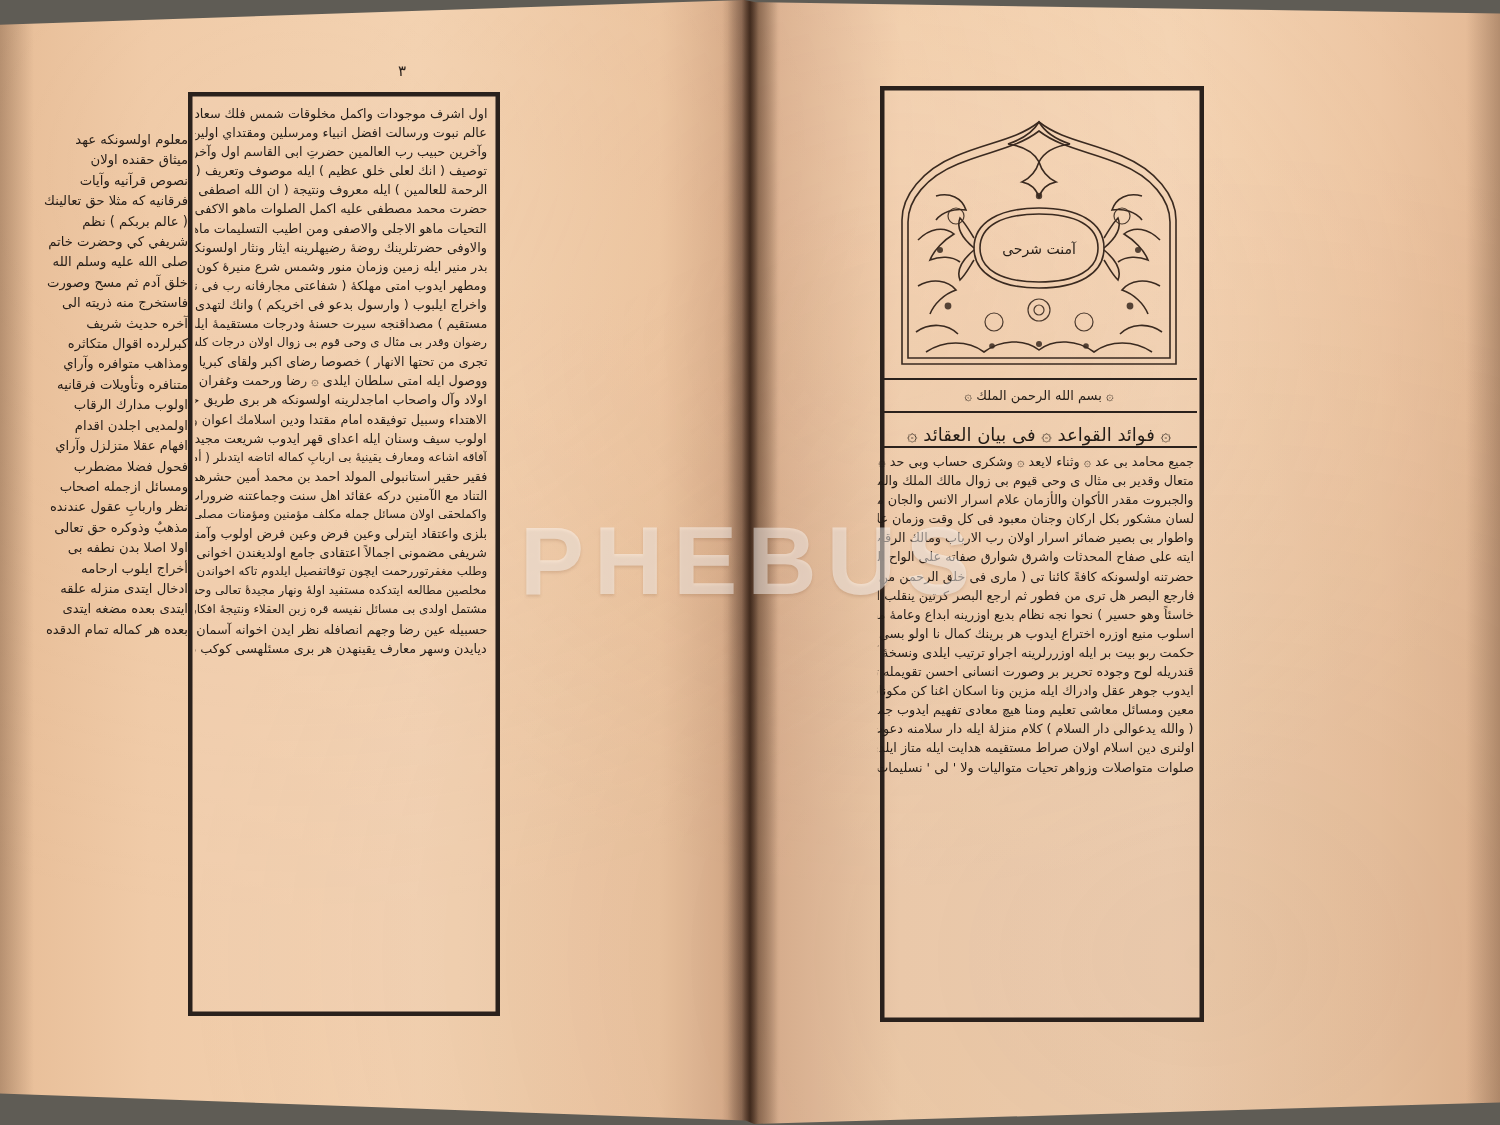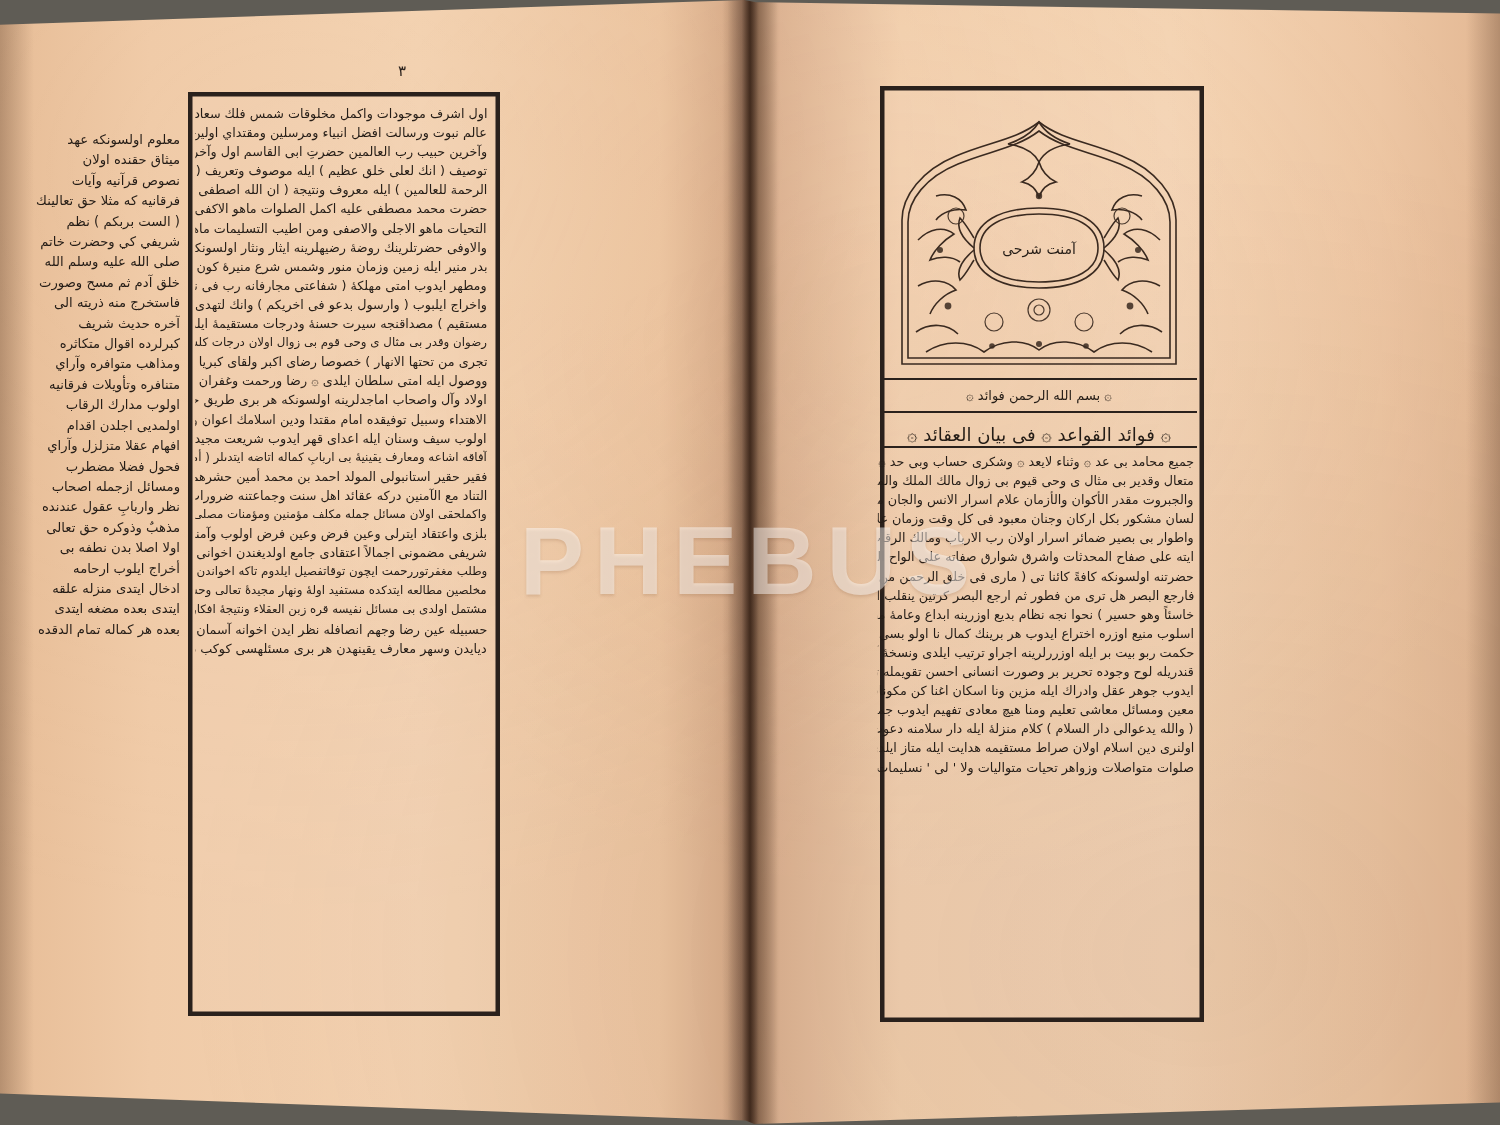--- a/index.html
+++ b/index.html
@@ -107,21 +107,21 @@
     transform-origin: right center;
   }
   .ln.small { font-size: 11.6px; }
 
   
   .margin-col {
     position: absolute;
     color: #241c16;
   }
   .margin-left {
-    left: 12px; top: 130px; width: 168px; height: 830px;
+    left: 20px; top: 130px; width: 168px; height: 830px;
   }
   .mln {
     font-family: "DejaVu Sans", sans-serif;
     font-size: 13.2px;
     line-height: 20.4px;
     white-space: nowrap;
     overflow: hidden;
     direction: rtl;
     text-align: right;
   }
@@ -212,21 +212,21 @@
 
     <div class="page-half page-left">
 
       <div class="folio folio-left">۳</div>
 
       <div class="margin-col margin-left rtl">
         <div class="mln">معلوم اولسونكه عهد</div>
         <div class="mln">ميثاق حقنده اولان</div>
         <div class="mln">نصوص قرآنيه وآيات</div>
         <div class="mln">فرقانيه كه مثلا حق تعالينك</div>
-        <div class="mln">( الست بربكم ) نظم</div>
+        <div class="mln">( عالم بربكم ) نظم</div>
         <div class="mln">شريفي كي وحضرت خاتم</div>
         <div class="mln">صلى الله عليه وسلم الله</div>
         <div class="mln">خلق آدم ثم مسح وصورت</div>
         <div class="mln">فاستخرج منه ذريته الى</div>
         <div class="mln">آخره حديث شريف</div>
         <div class="mln">كبرلرده اقوال متكاثره</div>
         <div class="mln">ومذاهب متوافره وآراي</div>
         <div class="mln">متنافره وتأويلات فرقانيه</div>
         <div class="mln">اولوب مدارك الرقاب</div>
         <div class="mln">اولمديى اجلدن اقدام</div>
@@ -332,21 +332,21 @@
             <path d="M143 210 m-5 0 a5 5 0 1 0 10 0 a5 5 0 1 0 -10 0"></path>
           </g>
 
           <g>
             <text x="143" y="154" text-anchor="middle" font-family="DejaVu Sans, sans-serif" font-size="14" fill="#241c16" direction="rtl">آمنت شرحى</text>
           </g>
         </svg>
       </div>
 
       <div class="hrule r1"></div>
-      <div class="basmala-row">۞ بسم الله الرحمن فوائد ۞</div>
+      <div class="basmala-row">۞ بسم الله الرحمن الملك ۞</div>
       <div class="hrule r2"></div>
       <div class="section-row">۞ فوائد القواعد ۞ فى بيان العقائد ۞</div>
       <div class="hrule r3"></div>
 
       <div class="right-body rtl">
         <div class="ln">جميع محامد بى عد ۞ وثناء لايعد ۞ وشكرى حساب وبى حد ۞ اول خلاق</div>
         <div class="ln">متعال وقدير بى مثال ى وحى قيوم بى زوال مالك الملك والملكوت رب العزة</div>
         <div class="ln">والجبروت مقدر الأكوان والأزمان علام اسرار الانس والجان مذكور هر بكل</div>
         <div class="ln">لسان مشكور بكل اركان وجنان معبود فى كل وقت وزمان علام احوال</div>
         <div class="ln">واطوار بى بصير ضمائر اسرار اولان رب الارباب ومالك الرقاب تلاً ' لا ' وارق</div>

